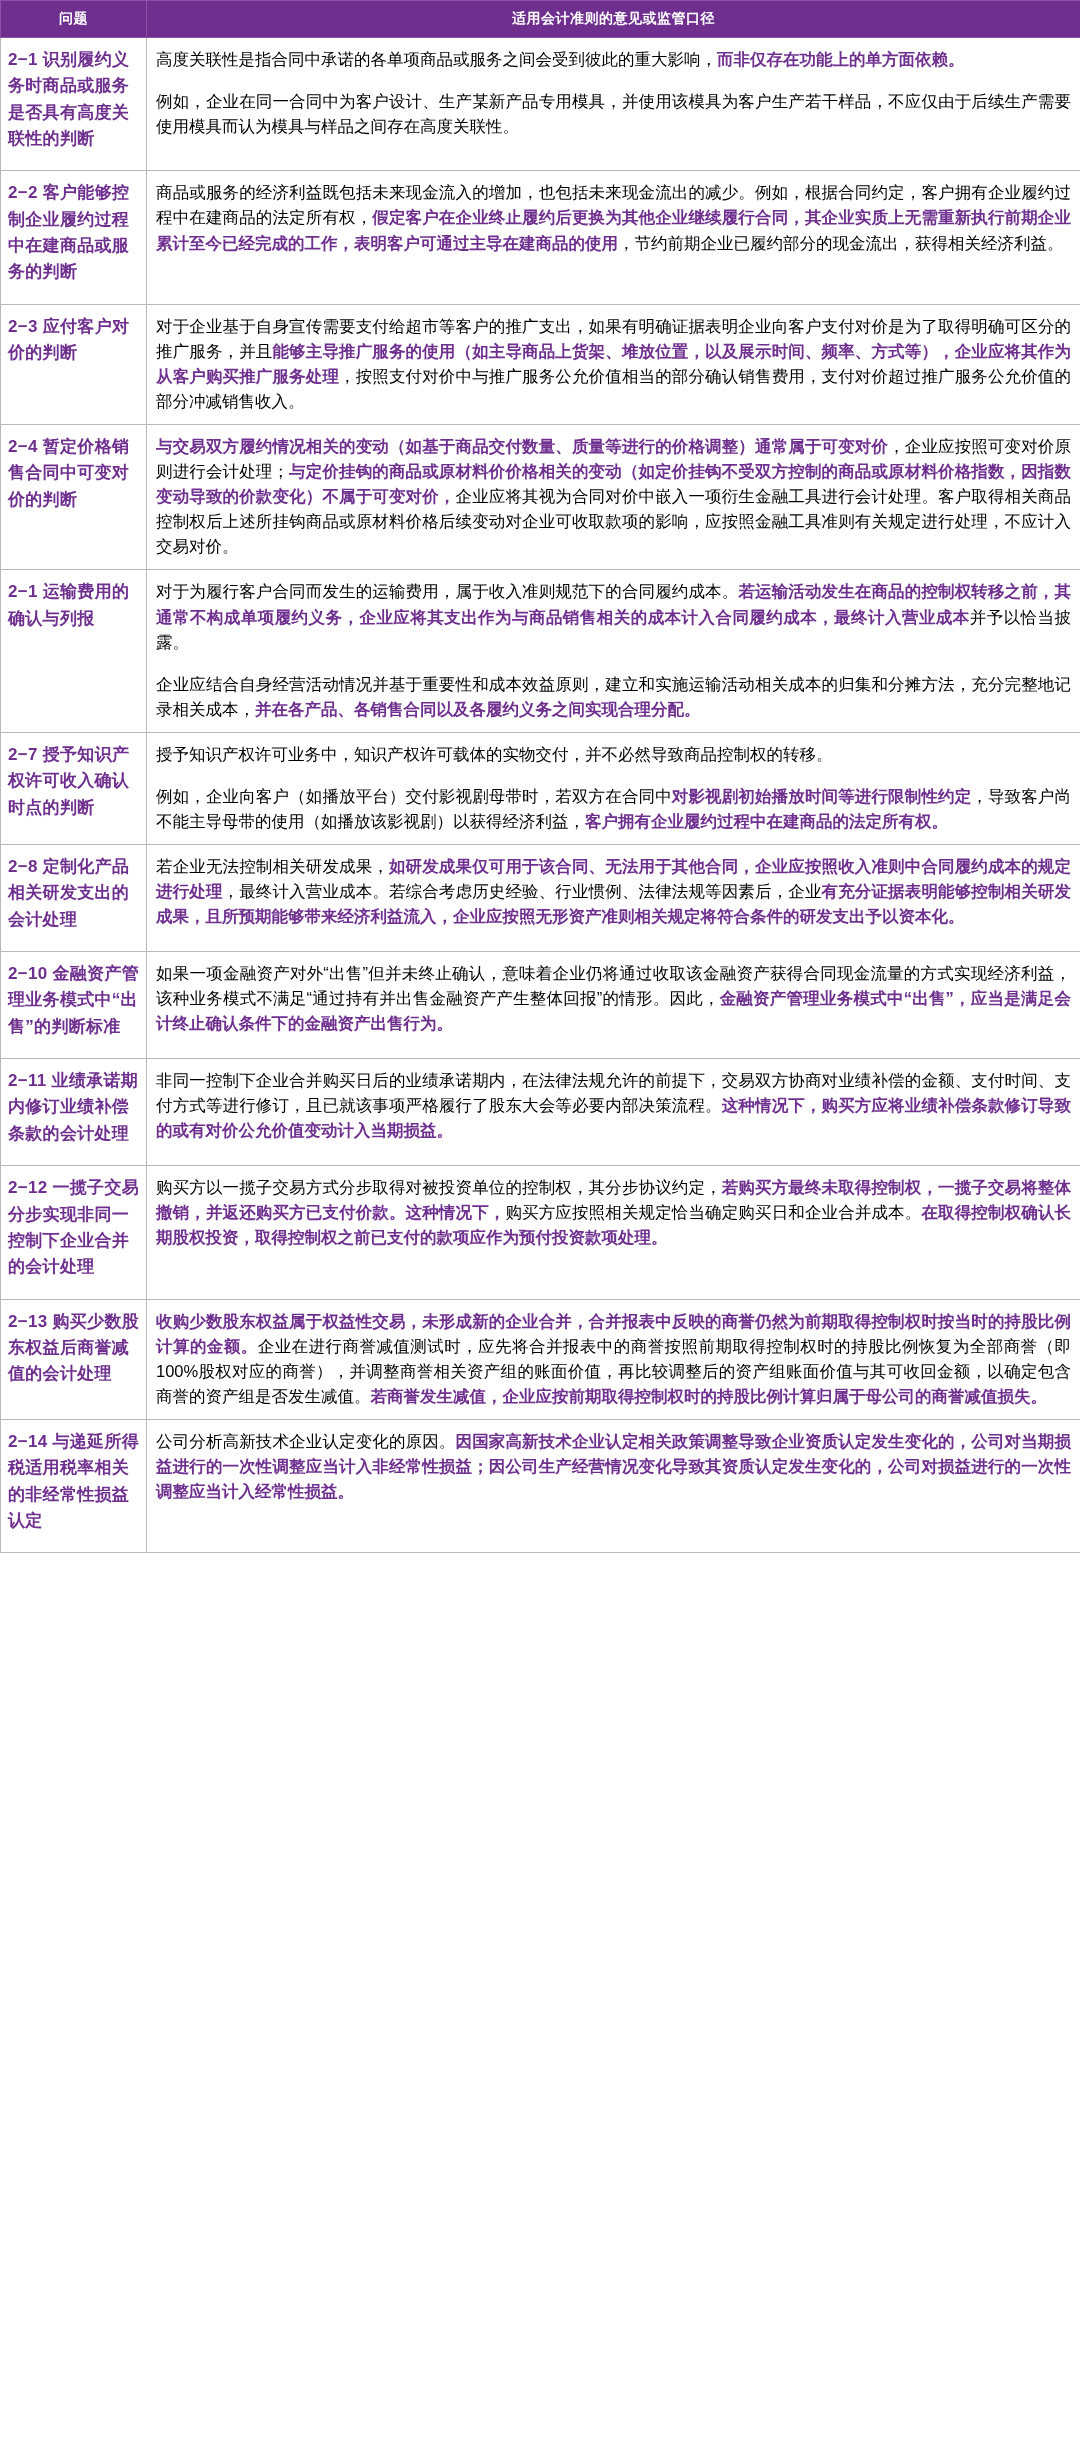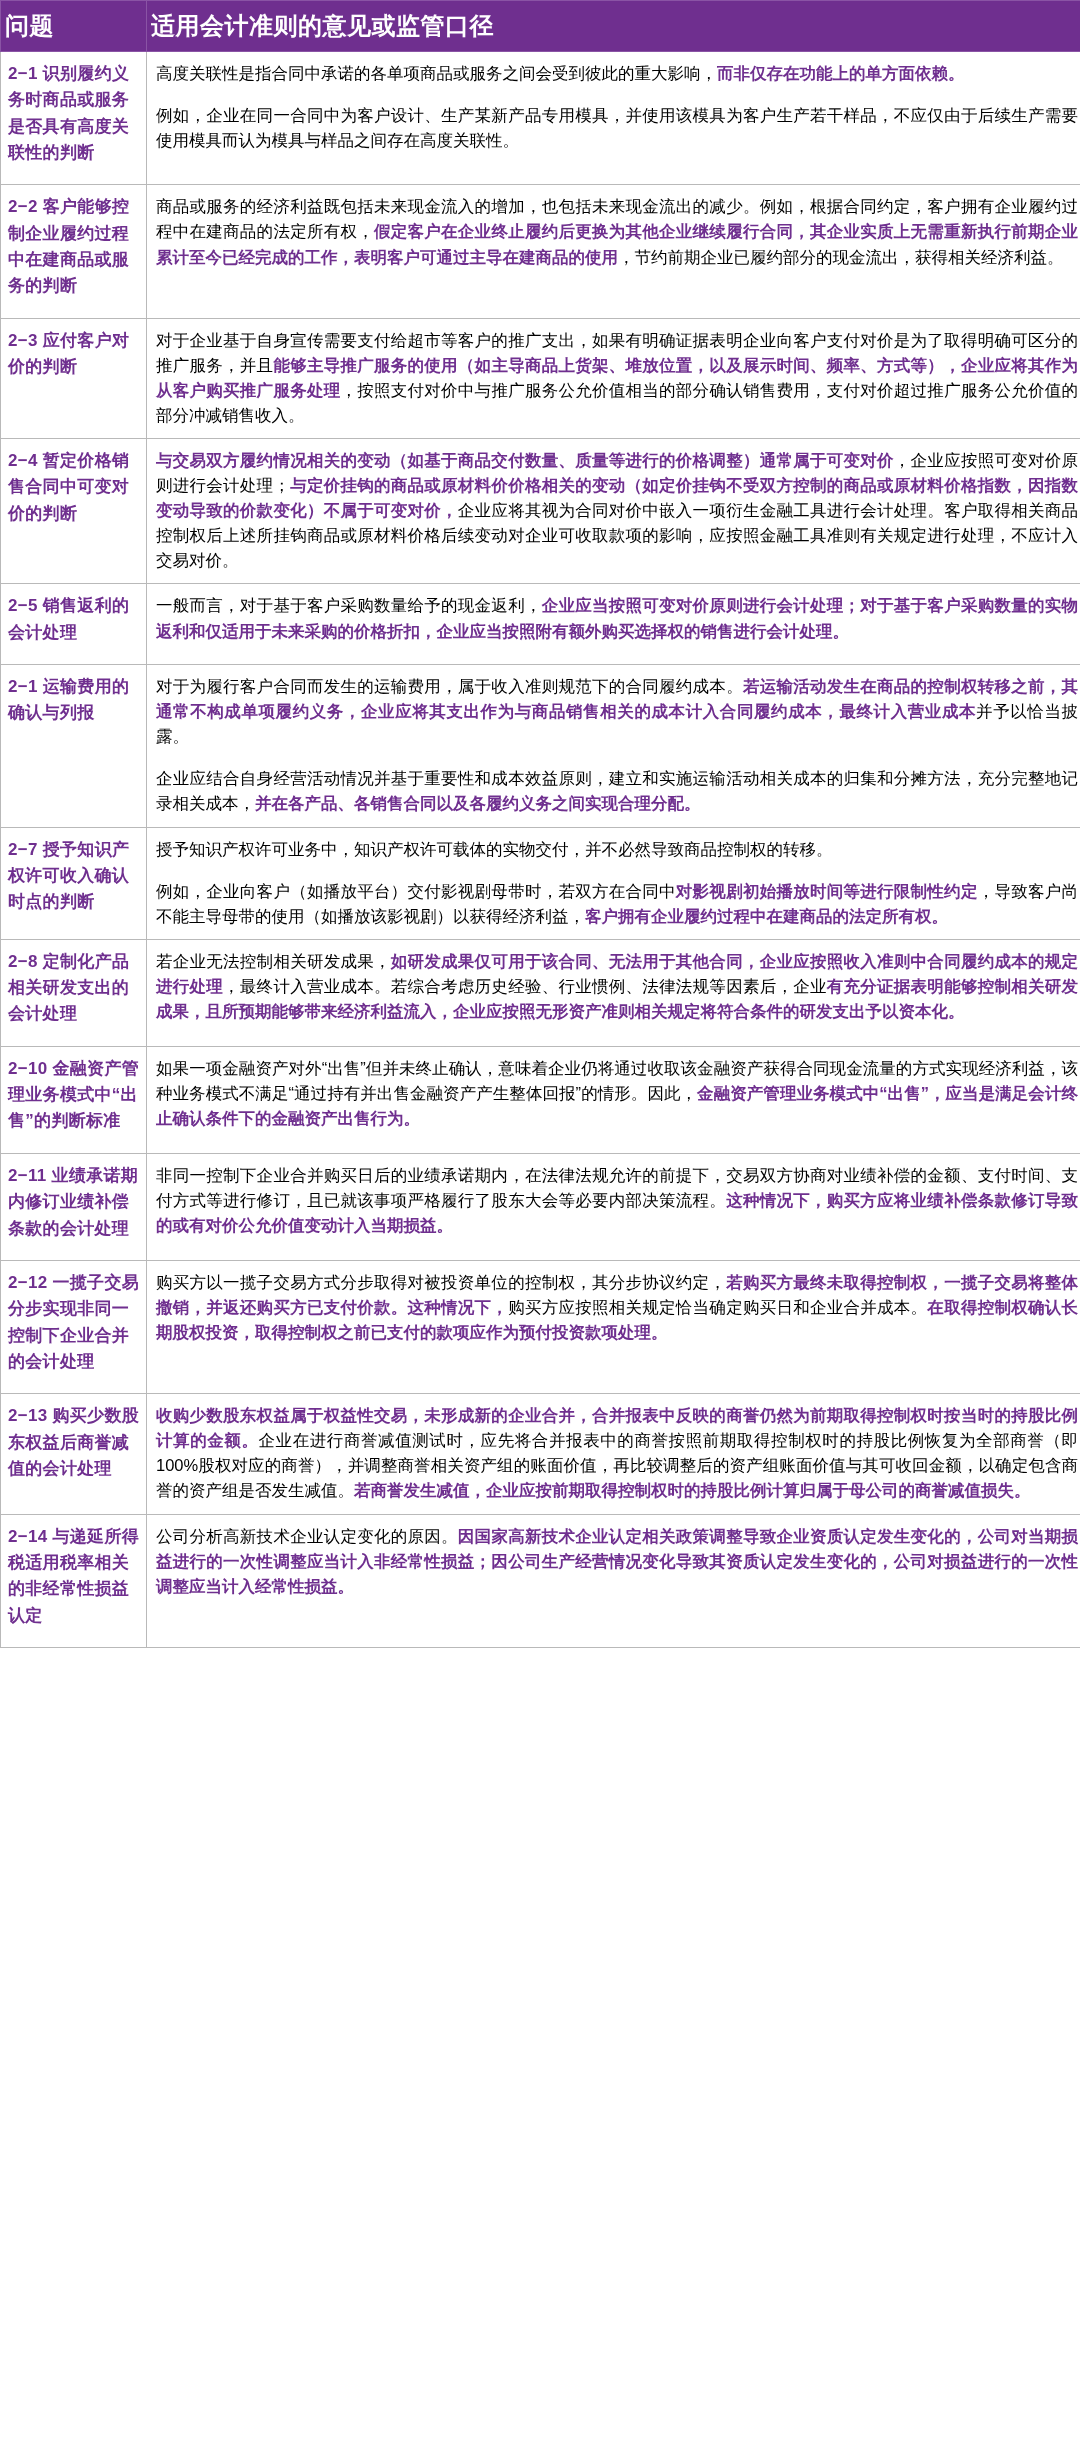--- a/index.html
+++ b/index.html
@@ -15,31 +15,31 @@
     border-collapse: collapse;
     width: 1080px;
     table-layout: fixed;
   }
   table.qa-table col.col-q { width: 146px; }
   table.qa-table col.col-a { width: 934px; }
 
   thead th {
     background: #6f2f8f;
     color: #ffffff;
-    font-size: 24px;
+    font-size: 14px;
     font-weight: bold;
-    text-align: left;
+    text-align: center;
     padding: 9px 4px;
     border: 1px solid #8a54a5;
     letter-spacing: 0.5px;
   }
   tbody td {
     border: 1px solid #b9b9b9;
     vertical-align: top;
-    padding: 9px 2px 10px 9px;
+    padding: 9px 9px 10px 9px;
     font-size: 16.5px;
     line-height: 1.52;
     color: #000000;
   }
   td.q-cell {
     color: #6f2f8f;
     font-weight: bold;
     font-size: 17px;
     line-height: 1.55;
     letter-spacing: 0.3px;
@@ -92,26 +92,20 @@
           <p><span>对于企业基于自身宣传需要支付给超市等客户的推广支出，如果有明确证据表明企业向客户支付对价是为了取得明确可区分的推广服务，并且</span><span class="hl">能够主导推广服务的使用（如主导商品上货架、堆放位置，以及展示时间、频率、方式等），企业应将其作为从客户购买推广服务处理</span><span>，按照支付对价中与推广服务公允价值相当的部分确认销售费用，支付对价超过推广服务公允价值的部分冲减销售收入。</span></p>
         </td>
       </tr>
       <tr>
         <td class="q-cell">2−4 暂定价格销售合同中可变对价的判断</td>
         <td class="a-cell">
           <p><span class="hl">与交易双方履约情况相关的变动（如基于商品交付数量、质量等进行的价格调整）通常属于可变对价</span><span>，企业应按照可变对价原则进行会计处理；</span><span class="hl">与定价挂钩的商品或原材料价价格相关的变动（如定价挂钩不受双方控制的商品或原材料价格指数，因指数变动导致的价款变化）不属于可变对价，</span><span>企业应将其视为合同对价中嵌入一项衍生金融工具进行会计处理。客户取得相关商品控制权后上述所挂钩商品或原材料价格后续变动对企业可收取款项的影响，应按照金融工具准则有关规定进行处理，不应计入交易对价。</span></p>
         </td>
       </tr>
       <tr>
-        <td class="q-cell">2−5 销售返利的会计处理</td>
-        <td class="a-cell">
-          <p><span>一般而言，对于基于客户采购数量给予的现金返利，</span><span class="hl">企业应当按照可变对价原则进行会计处理；对于基于客户采购数量的实物返利和仅适用于未来采购的价格折扣，企业应当按照附有额外购买选择权的销售进行会计处理。</span></p>
-        </td>
-      </tr>
-      <tr>
         <td class="q-cell">2−1 运输费用的确认与列报</td>
         <td class="a-cell">
           <p><span>对于为履行客户合同而发生的运输费用，属于收入准则规范下的合同履约成本。</span><span class="hl">若运输活动发生在商品的控制权转移之前，其通常不构成单项履约义务，企业应将其支出作为与商品销售相关的成本计入合同履约成本，最终计入营业成本</span><span>并予以恰当披露。</span></p>
           <p><span>企业应结合自身经营活动情况并基于重要性和成本效益原则，建立和实施运输活动相关成本的归集和分摊方法，充分完整地记录相关成本，</span><span class="hl">并在各产品、各销售合同以及各履约义务之间实现合理分配。</span></p>
         </td>
       </tr>
       <tr>
         <td class="q-cell">2−7 授予知识产权许可收入确认时点的判断</td>
         <td class="a-cell">
           <p><span>授予知识产权许可业务中，知识产权许可载体的实物交付，并不必然导致商品控制权的转移。</span></p>

